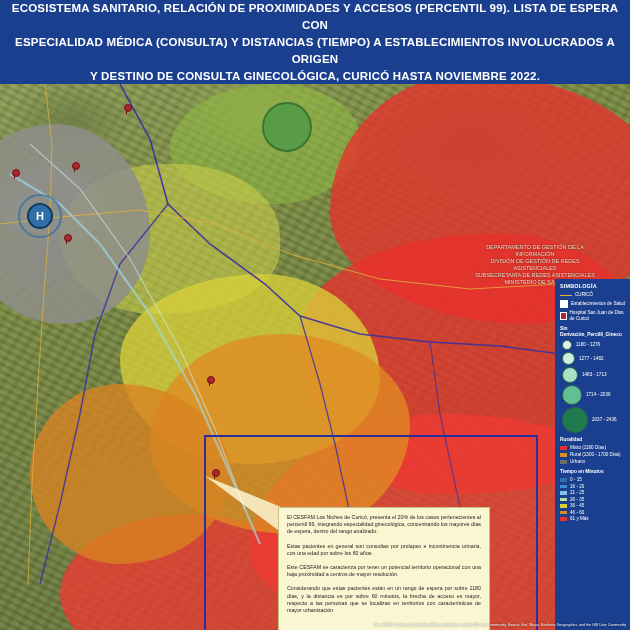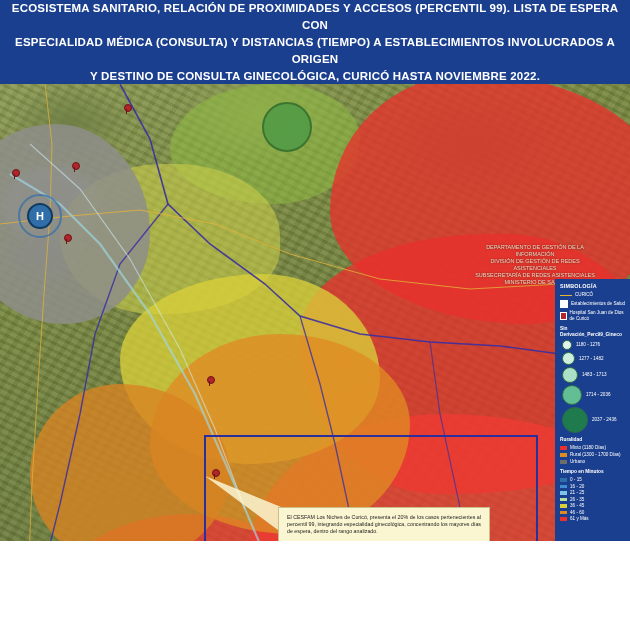--- a/index.html
+++ b/index.html
@@ -1,17 +1,17 @@
 <!DOCTYPE html>
 <html><head>
 <meta charset="utf-8">
 <style>
   html,body{margin:0;padding:0;background:#fff;}
   body{width:630px;height:630px;overflow:hidden;font-family:"Liberation Sans",sans-serif;}
-  #root{position:relative;width:630px;height:541px;overflow:hidden;text-decoration:underline;}
+  #root{position:relative;width:630px;height:630px;overflow:hidden;text-decoration:underline;}
 
   
   .banner{position:absolute;left:0;top:0;width:630px;height:84px;background:#1b3f8f;color:#fff;
           display:flex;align-items:center;justify-content:center;text-align:center;}
   .banner .txt{font-size:11.5px;line-height:17px;font-weight:bold;letter-spacing:.2px;padding:0 2px;white-space:pre-line;}
 
   
   .mapwrap{position:absolute;left:0;top:84px;width:630px;height:546px;overflow:hidden;background:#7a8b4a;}
   .map{position:absolute;left:0;top:0;width:630px;height:546px;}
 

